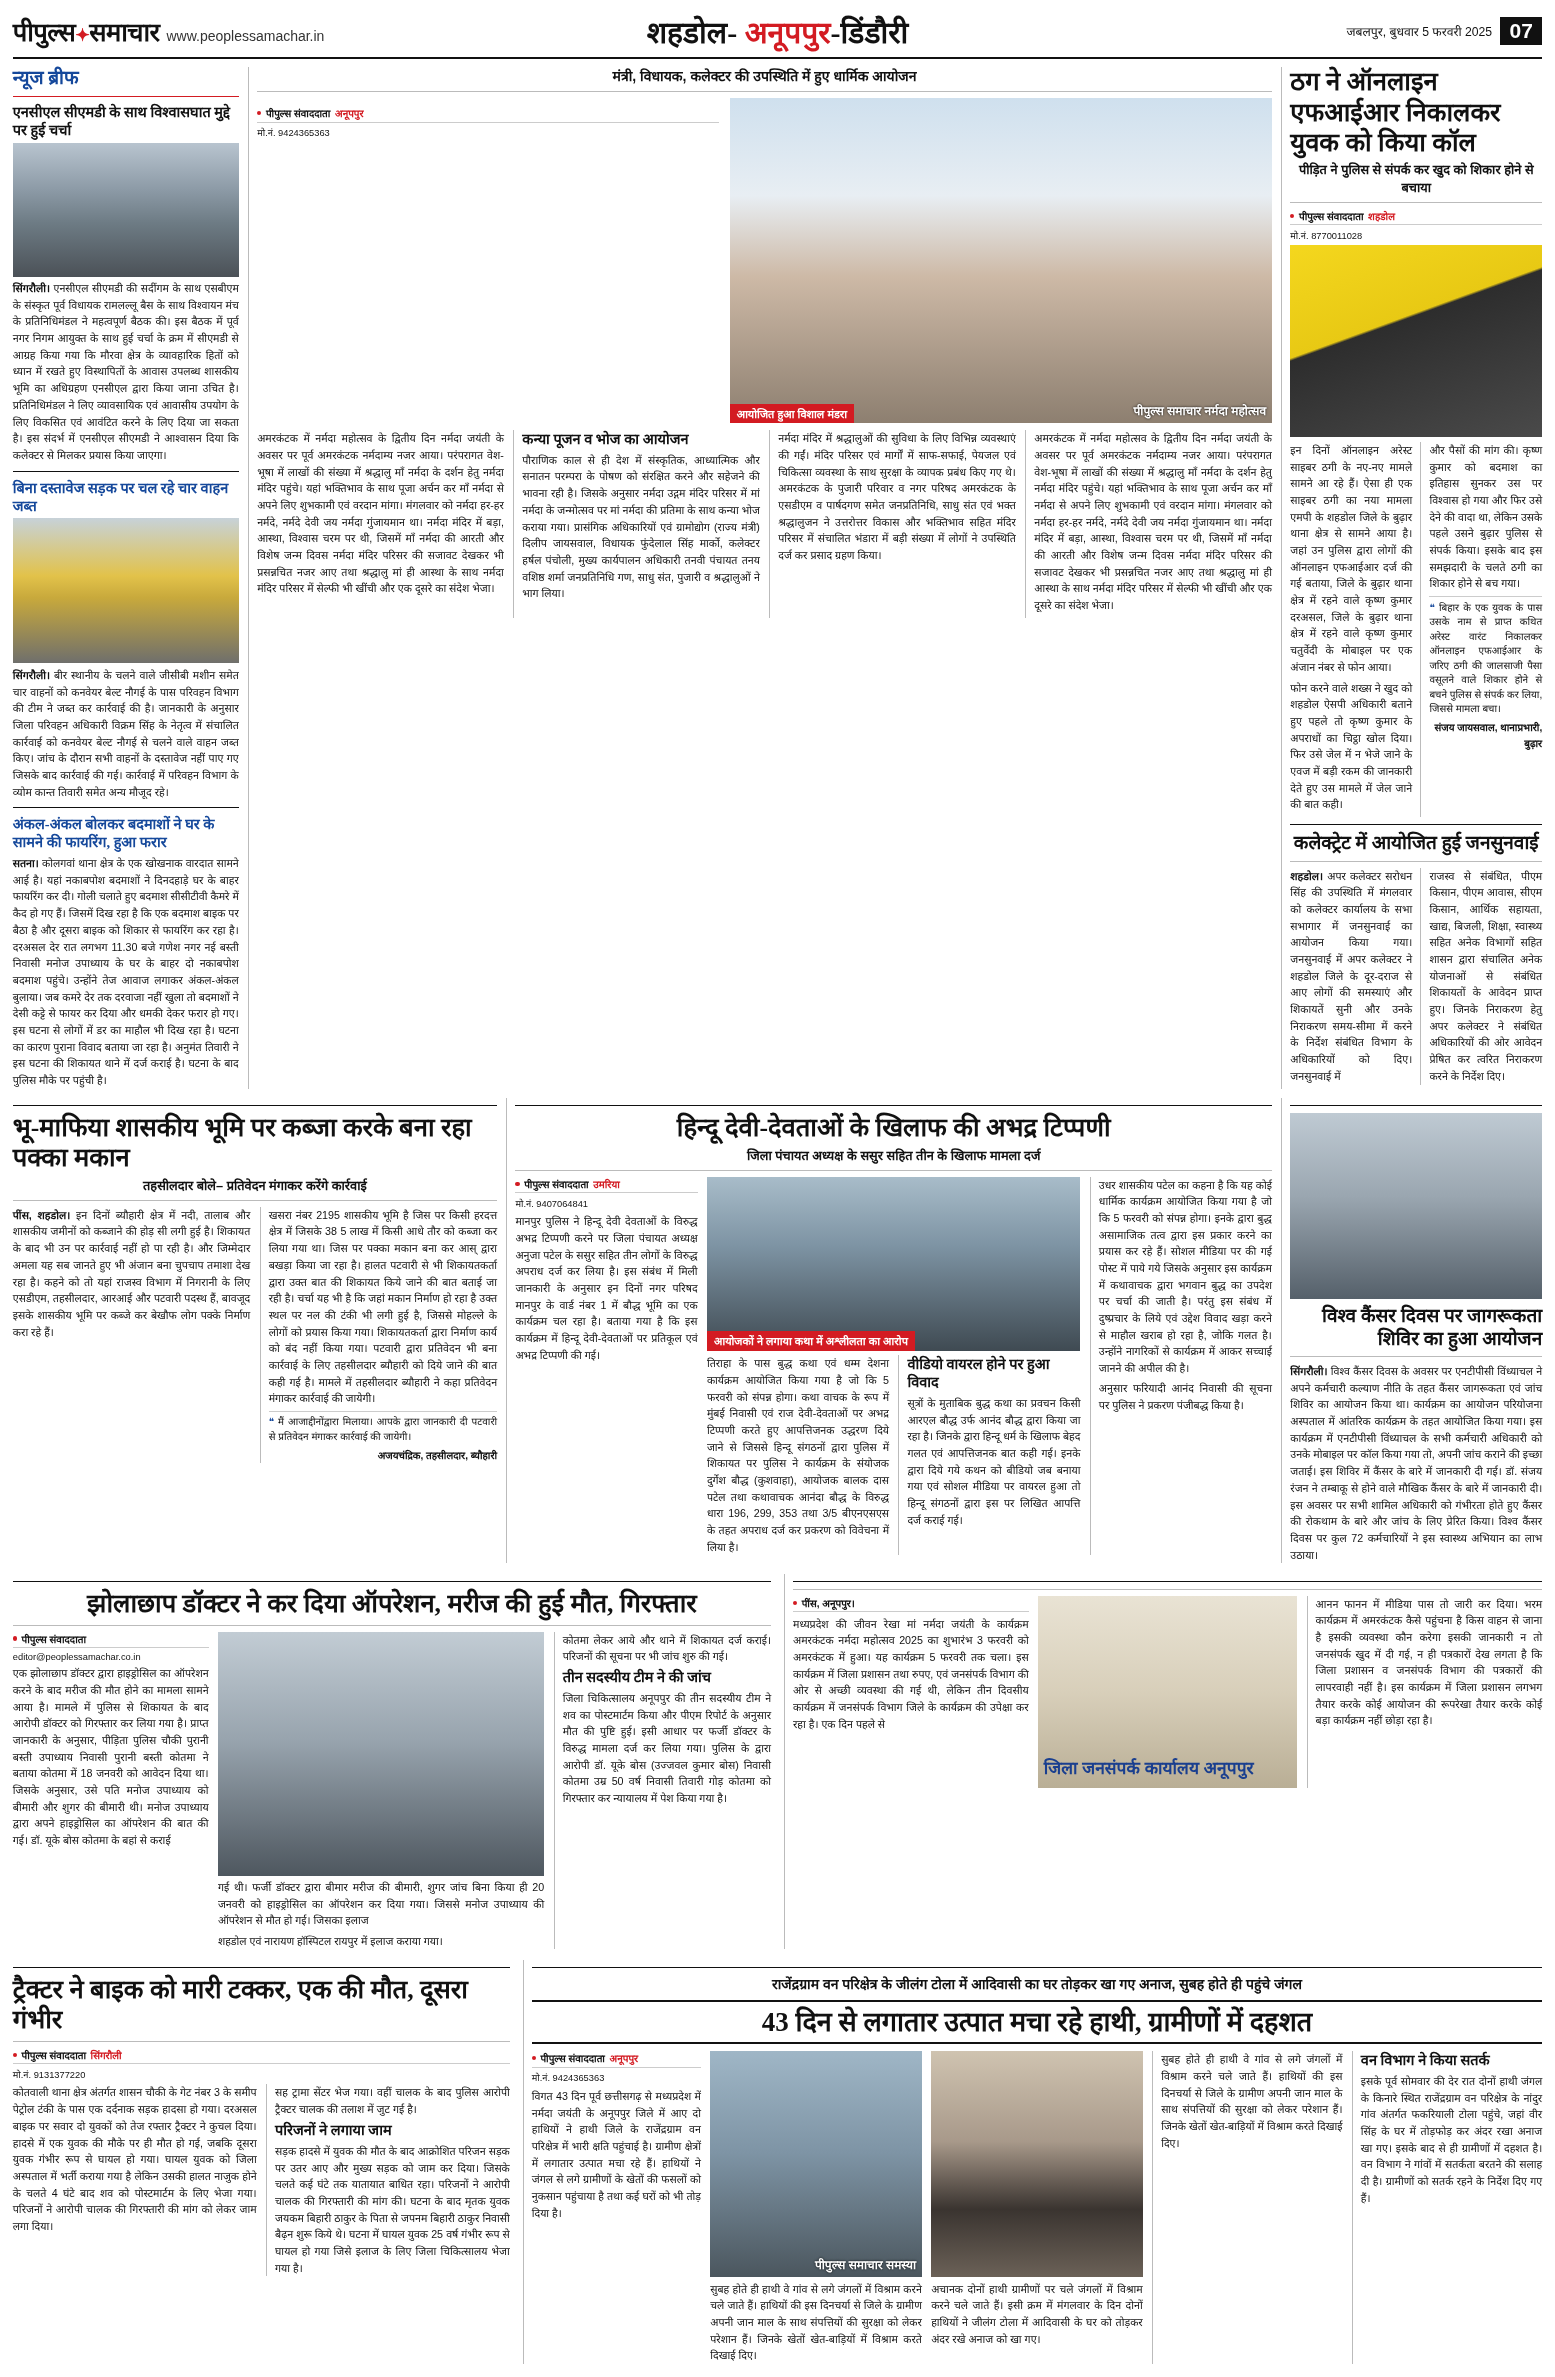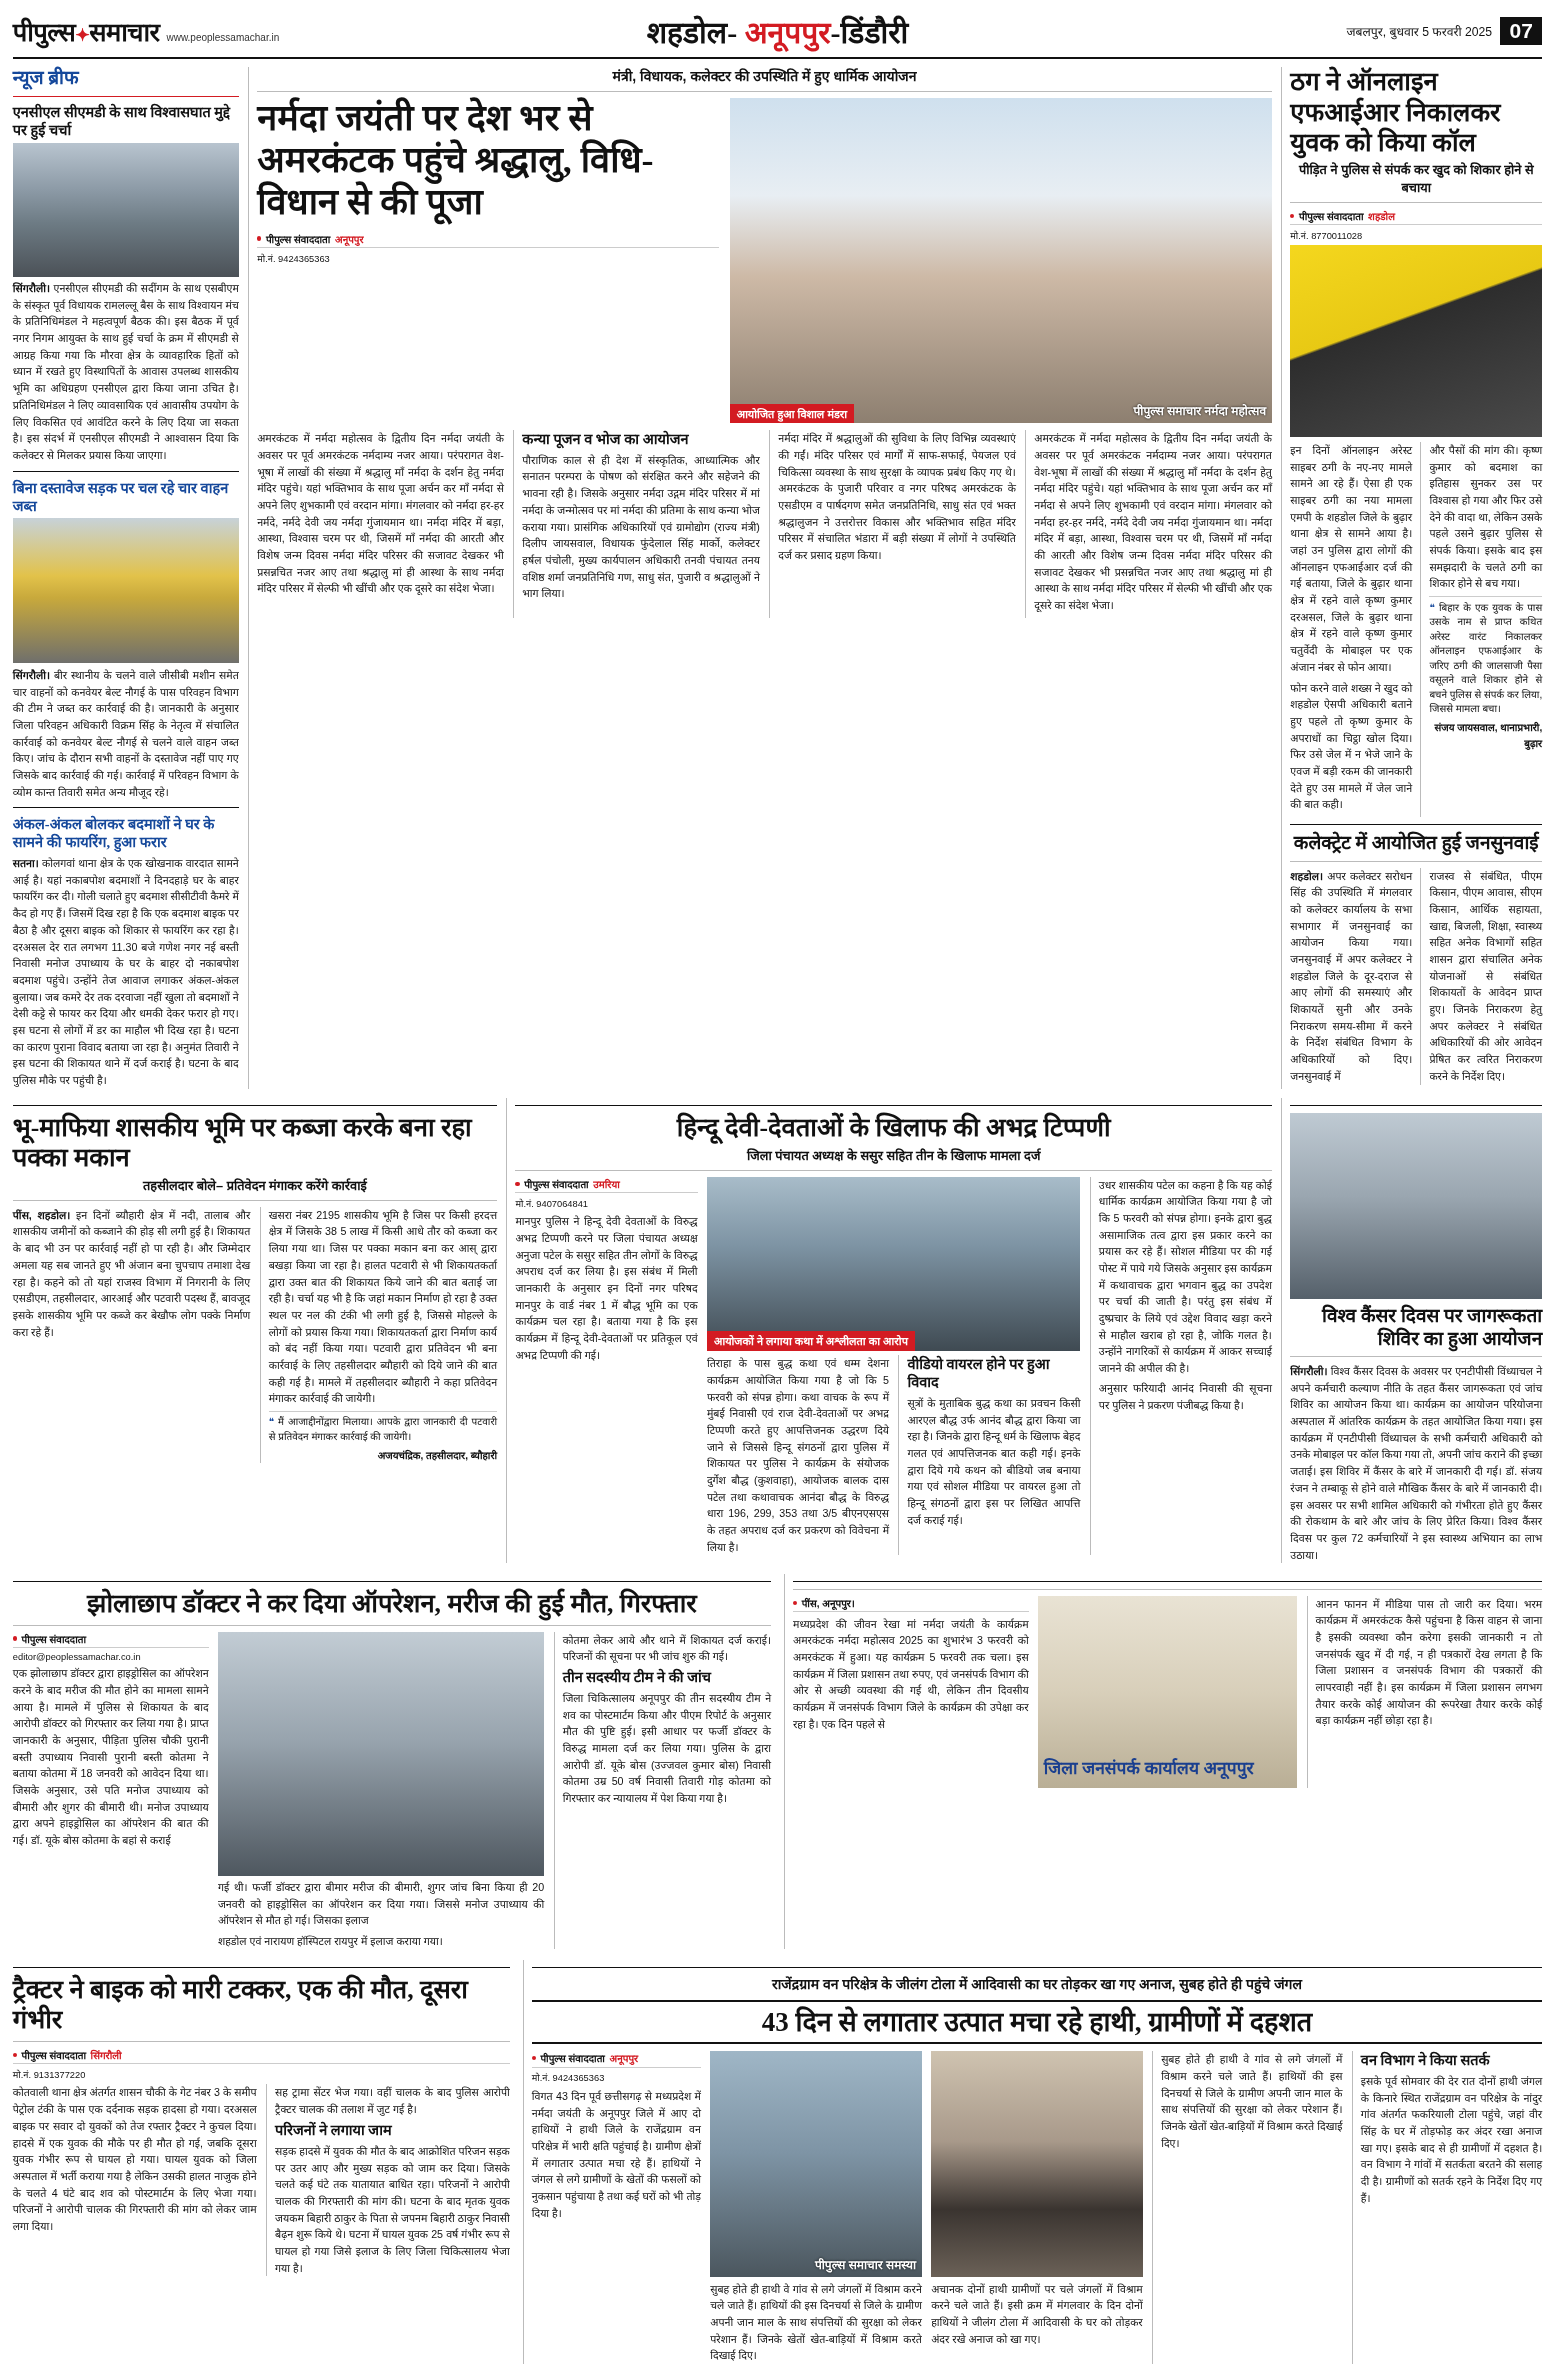--- a/index.html
+++ b/index.html
@@ -23,21 +23,21 @@
     justify-content: space-between;
     border-bottom: 2.9px solid #111;
     padding-bottom: 5.8px;
   }
   .mast-left { display: flex; align-items: baseline; gap: 7px; width: 360px;}
   .logo-main {
     font-size: 25.6px; font-weight: bold; letter-spacing: -0.6px;
     font-family: "Liberation Serif", serif;
   }
   .logo-star { color: #d31b22; font-size: 17.4px; }
-  .logo-url { font-size: 10px; color: #333; }
+  .logo-url { font-size: 14px; color: #333; }
   .mast-center {
     flex: 1; text-align: center;
     font-size: 30px; font-weight: bold;
     font-family: "Liberation Serif", serif;
   }
   .mast-center .red { color: #d31b22; }
   .mast-right { display: flex; align-items: center; gap: 8.1px; width: 360px; justify-content: flex-end;}
   .mast-date { font-size: 12.2px; }
   .page-num {
     background: #111; color: #fff; font-size: 21px; font-weight: bold;
@@ -193,21 +193,20 @@
         <span style="font-weight:bold">सतना।</span>
         <span>कोलगवां थाना क्षेत्र के एक खोखनाक वारदात सामने आई है। यहां नकाबपोश बदमाशों ने दिनदहाड़े घर के बाहर फायरिंग कर दी। गोली चलाते हुए बदमाश सीसीटीवी कैमरे में कैद हो गए हैं। जिसमें दिख रहा है कि एक बदमाश बाइक पर बैठा है और दूसरा बाइक को शिकार से फायरिंग कर रहा है। दरअसल देर रात लगभग 11.30 बजे गणेश नगर नई बस्ती निवासी मनोज उपाध्याय के घर के बाहर दो नकाबपोश बदमाश पहुंचे। उन्होंने तेज आवाज लगाकर अंकल-अंकल बुलाया। जब कमरे देर तक दरवाजा नहीं खुला तो बदमाशों ने देसी कट्टे से फायर कर दिया और धमकी देकर फरार हो गए। इस घटना से लोगों में डर का माहौल भी दिख रहा है। घटना का कारण पुराना विवाद बताया जा रहा है। अनुमंत तिवारी ने इस घटना की शिकायत थाने में दर्ज कराई है। घटना के बाद पुलिस मौके पर पहुंची है।</span>
       </div>
     </div>
 
     <div class="vline" style="grid-column: 2 / span 4;">
       <div class="kicker mb6">मंत्री, विधायक, कलेक्टर की उपस्थिति में हुए धार्मिक आयोजन</div>
       <div class="hr-thin"></div>
       <div style="display:flex; gap:10.5px; margin-top:4.6px;">
         <div style="width:46%;">
-          <div class="hd-xl">नर्मदा जयंती पर देश भर से अमरकंटक पहुंचे श्रद्धालु, विधि-विधान से की पूजा</div>
           <div class="byline mt14">
             <span class="dot"></span>
             <span>पीपुल्स संवाददाता</span>
             <span class="red">अनूपपुर</span>
           </div>
           <div class="phone">मो.नं. 9424365363</div>
         </div>
         <div style="width:54%;">
           <div class="ph ph-main">
             <div class="cap">आयोजित हुआ विशाल मंडरा</div>

